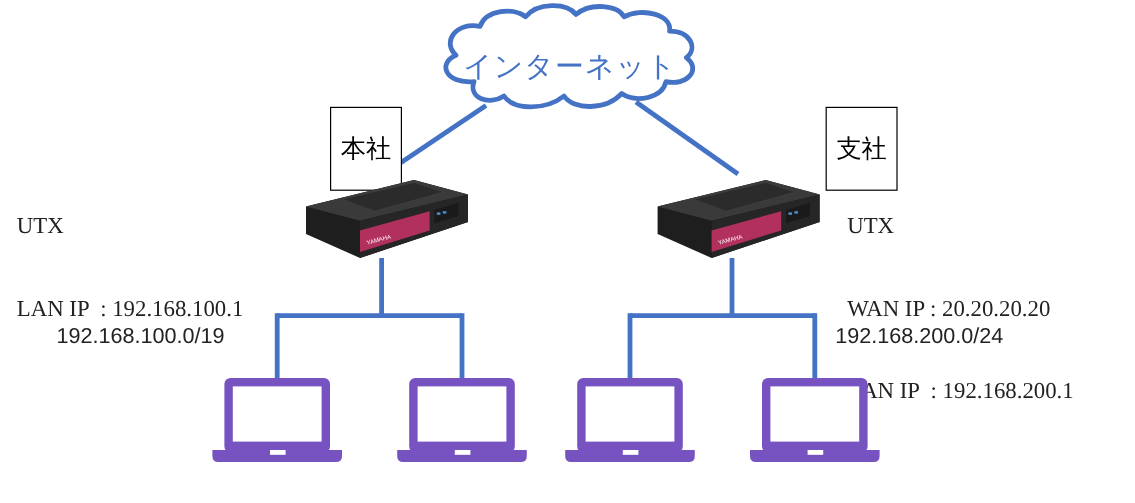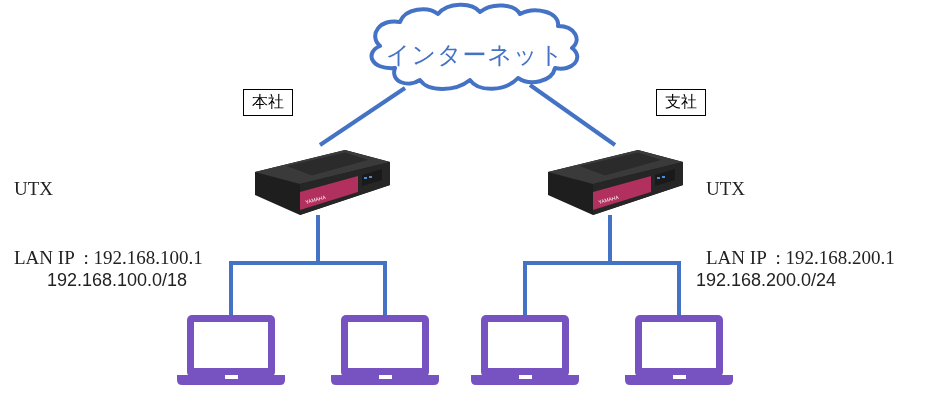--- a/index.html
+++ b/index.html
@@ -1,19 +1,19 @@
 <!DOCTYPE html>
 <html><head>
 <meta charset="utf-8">
 <style>
   html, body { margin: 0; padding: 0; background: #ffffff; }
   body { width: 946px; height: 419px; position: relative; overflow: hidden; font-family: "Liberation Sans", "DejaVu Sans", sans-serif; }
   svg.links { position: absolute; left: 0; top: 0; }
   .cloud-label { position: absolute; left: 350px; top: 26px; width: 250px; text-align: center; font-size: 24px; color: #4472c4; font-family: "DejaVu Sans", sans-serif; letter-spacing: 1px; margin-top: 13px; }
-  .site-box { position: absolute; border: 1.5px solid #000; background: #fff; font-size: 16px; font-family: "DejaVu Sans", sans-serif; padding: 2px 8px; color: #000; }
+  .site-box { position: absolute; border: 1.5px solid #000; background: #fff; font-size: 21px; font-family: "DejaVu Sans", sans-serif; padding: 20px 8px; color: #000; margin-left: 32px; }
   .info { position: absolute; font-size: 19px; line-height: 23px; color: #222; font-family: Liberation Serif, serif; white-space: pre; }
   .subnet { position: absolute; font-size: 18px; color: #222; font-family: "Liberation Sans", sans-serif; }
   .router { position: absolute; }
   .laptop { position: absolute; }
 </style>
 </head>
 <body>
 
 <svg class="links" width="946" height="419">
 
@@ -51,24 +51,25 @@
 
 <div class="site-box" style="left:243px; top:89px;">本社</div>
 <div class="site-box" style="left:656px; top:89px;">支社</div>
 
 <div class="info" style="left:14px; top:131px;">
   <div>UTX</div>
   <div>LAN IP  : 192.168.100.1</div>
 </div>
 <div class="info" style="left:706px; top:131px;">
   <div>UTX</div>
+  <div>WAN IP : 20.20.20.20</div>
   <div>LAN IP  : 192.168.200.1</div>
 </div>
 
-<div class="subnet" style="left:47px; top:270px;">192.168.100.0/18</div>
+<div class="subnet" style="left:47px; top:270px;">192.168.100.0/19</div>
 <div class="subnet" style="left:696px; top:270px;">192.168.200.0/24</div>
 
 <svg class="router" style="left:250px; top:140px;" width="145" height="85" viewBox="0 0 145 85">
   <polygon points="5,32 95,10 140,22 140,45 50,75 5,55" fill="#1e1e1e"></polygon>
   <polygon points="5,32 95,10 140,22 50,44" fill="#3a3a3a"></polygon>
   <polygon points="35,26 95,12 120,20 62,36" fill="#2b2b2b" stroke="#444" stroke-width="0.5"></polygon>
   <polygon points="50,44 140,22 140,45 50,75" fill="#262626"></polygon>
   <polygon points="50,52 108,36 108,52 50,70" fill="#b2305e"></polygon>
   <polygon points="112,35 132,29 132,40 112,46" fill="#1a1a1a"></polygon>
   <rect x="114" y="37" width="3" height="2" fill="#4a8fd6"></rect>

